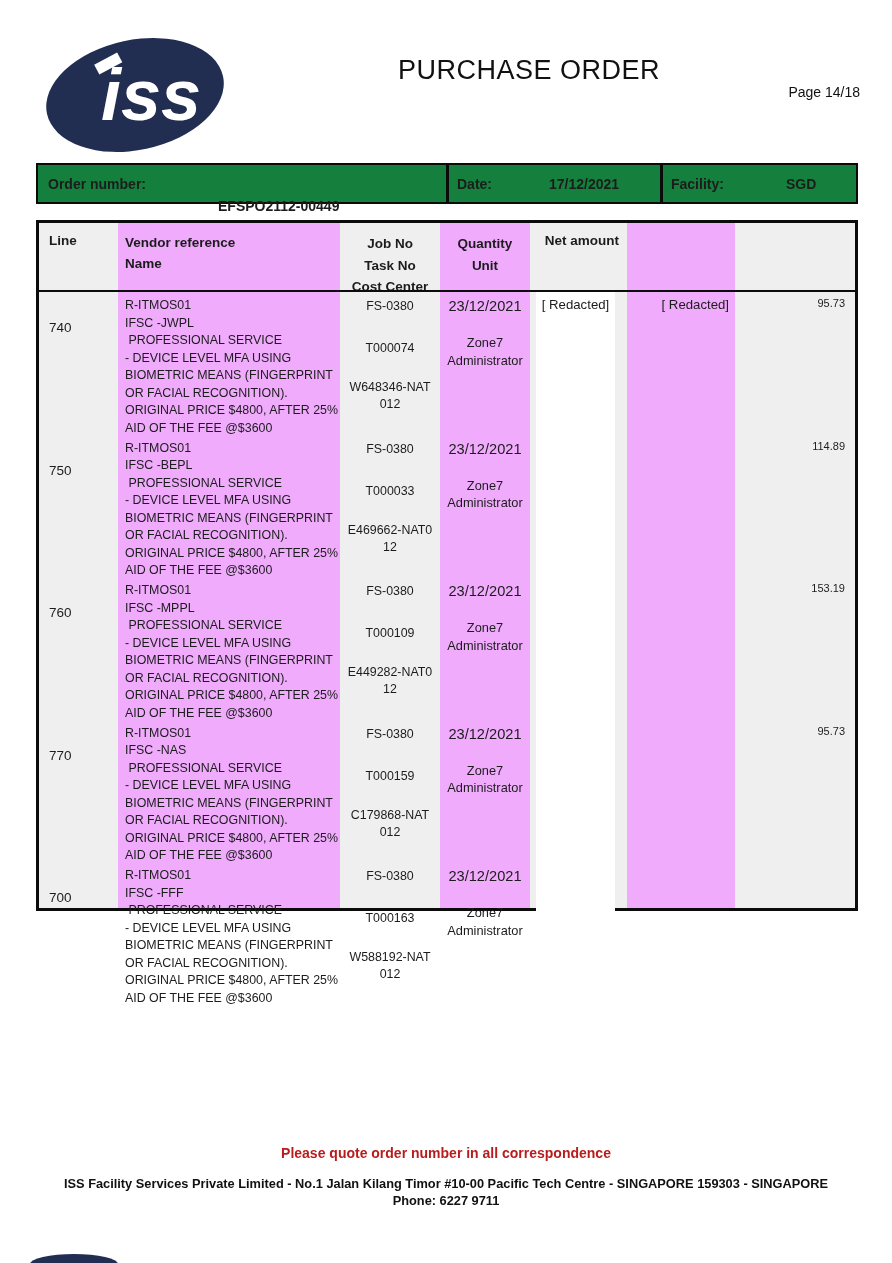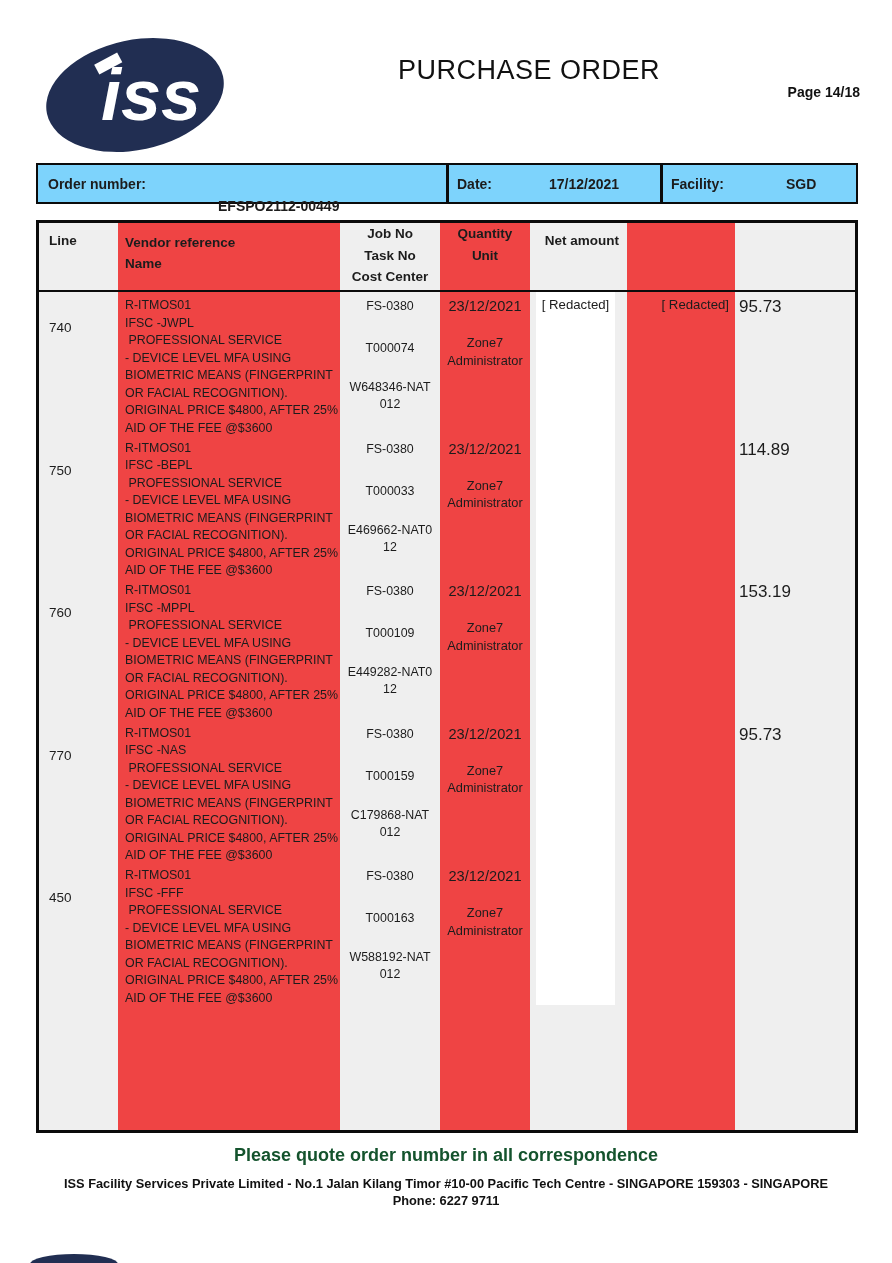--- a/index.html
+++ b/index.html
@@ -8,55 +8,55 @@
     position:relative; width:892px; height:1263px; margin:0 auto;
     background:#ffffff; font-family:"Liberation Sans", sans-serif; color:#1c1c1c;
     overflow:hidden;
   }
   
   .logo-wrap { position:absolute; left:43px; top:36px; width:184px; height:118px; }
   .doc-title {
     position:absolute; left:290px; top:55px; width:370px;
     font-size:27px; letter-spacing:.5px; text-align:right; color:#111;
   }
-  .page-label { position:absolute; top:84px; right:32px; font-size:14px; color:#111;font-weight:bold; }
+  .page-label { position:absolute; top:84px; right:32px; font-size:14px; color:#111; }
 
   
   .order-bar {
     position:absolute; left:36px; top:163px; width:822px; height:41px;
     border:2px solid #0b0b0b; display:flex; align-items:center;
-    font-size:14px; font-weight:bold; background:#7dd3fc;
+    font-size:14px; font-weight:bold; background:#15803d;
   }
   .ob-sec { display:flex; align-items:center; height:100%; }
   .ob-sec1 { width:408px; padding-left:10px; }
   .ob-sec2 { width:214px; padding-left:8px; border-left:3px solid #0b0b0b; }
   .ob-sec3 { flex:1; padding-left:8px; border-left:3px solid #0b0b0b; }
   .ob-sec1 .ob-val { margin-left:72px;margin-top:44px; }
   .ob-sec2 .ob-val { margin-left:57px; }
   .ob-sec3 .ob-val { margin-left:62px; }
 
   
   .po-table {
-    position:absolute; left:36px; top:220px; width:822px; height:913px;
-    border:3px solid #0b0b0b; background:#ef4444;
+    position:absolute; left:36px; top:220px; width:822px; height:691px;
+    border:3px solid #0b0b0b; background:#f0abfc;
   }
   .stripe { position:absolute; top:0; bottom:0; background:#efefef; z-index:0; }
   .stripe-line { left:0; width:79px; }
   .stripe-job  { left:301px; width:100px; }
   .stripe-qty  { left:491px; width:97px; }
   .stripe-net  { left:696px; width:120px; }
 
   .thead {
     position:absolute; left:0; top:0; width:816px; height:67px; z-index:1;
     display:grid; grid-template-columns:79px 222px 100px 90px 97px 108px 120px;
     font-size:13.5px; font-weight:bold; white-space:pre-line;
   }
   .h-line   { padding:10px 0 0 10px; }
   .h-vendor { padding:10px 0 0 7px; line-height:20.5px; }
-  .h-job, .h-del, .h-qty, .h-price { text-align:center; line-height:21.5px; }
+  .h-job, .h-del, .h-qty, .h-price { text-align:center; padding-top:10px; line-height:21.5px; }
   .h-net    { text-align:right; padding:10px 8px 0 0; }
 
   .head-divider { position:absolute; left:-3px; right:-3px; top:67px; height:2px; background:#0b0b0b; z-index:2; }
 
   .tbody { position:absolute; left:0; top:69px; width:816px; z-index:1; }
   .trow {
     display:grid; grid-template-columns:79px 222px 100px 90px 97px 108px 120px;
     height:142.6px; overflow:hidden;
   }
   .c-line   { padding:8px 0 0 10px; font-size:13.5px;margin-top:20px; }
@@ -66,26 +66,26 @@
   .c-job .cost   { margin-top:24px; line-height:17px; white-space:pre-line; }
   .c-del    { text-align:center; }
   .del-date { padding-top:6px; font-size:14.6px; }
   .requester{ margin-top:20px; font-size:12.8px; line-height:17.5px; white-space:pre-line; }
   .c-qty-outer { height:100%; }
   .qty-inner {
     margin-left:6px; width:79px; height:100%; background:#ffffff;
     text-align:center; padding-top:5px; font-size:13.2px;
   }
   .c-price { text-align:right; padding:5px 6px 0 0; font-size:13.2px; }
-  .c-net   { padding:5px 10px 0 4px; font-size:17px; }
+  .c-net   { text-align:right; padding:5px 10px 0 4px; font-size:11px; }
 
   
   .foot-quote {
     position:absolute; left:0; top:1145px; width:100%; text-align:center;
-    font-size:18px; font-weight:bold; color:#14532d;
+    font-size:14px; font-weight:bold; color:#b91c1c;
   }
   .foot-address {
     position:absolute; left:0; top:1176px; width:100%; text-align:center;
     font-size:12.8px; font-weight:bold; color:#111;
   }
   .foot-phone {
     position:absolute; left:0; top:1193px; width:100%; text-align:center;
     font-size:12.8px; font-weight:bold; color:#111;
   }
   .next-page-logo {
@@ -249,21 +249,21 @@
 Administrator</div>
     </div>
     <div class="c-qty-outer">
       <div class="qty-inner"></div>
     </div>
     <div class="c-price"></div>
     <div class="c-net">95.73</div>
   </div>
 
   <div class="trow">
-    <div class="c-line">450</div>
+    <div class="c-line">700</div>
     <div class="c-vendor">R-ITMOS01
 IFSC -FFF
  PROFESSIONAL SERVICE
 - DEVICE LEVEL MFA USING
 BIOMETRIC MEANS (FINGERPRINT
 OR FACIAL RECOGNITION).
 ORIGINAL PRICE $4800, AFTER 25%
 AID OF THE FEE @$3600</div>
     <div class="c-job">
       <div class="jobno">FS-0380</div>

